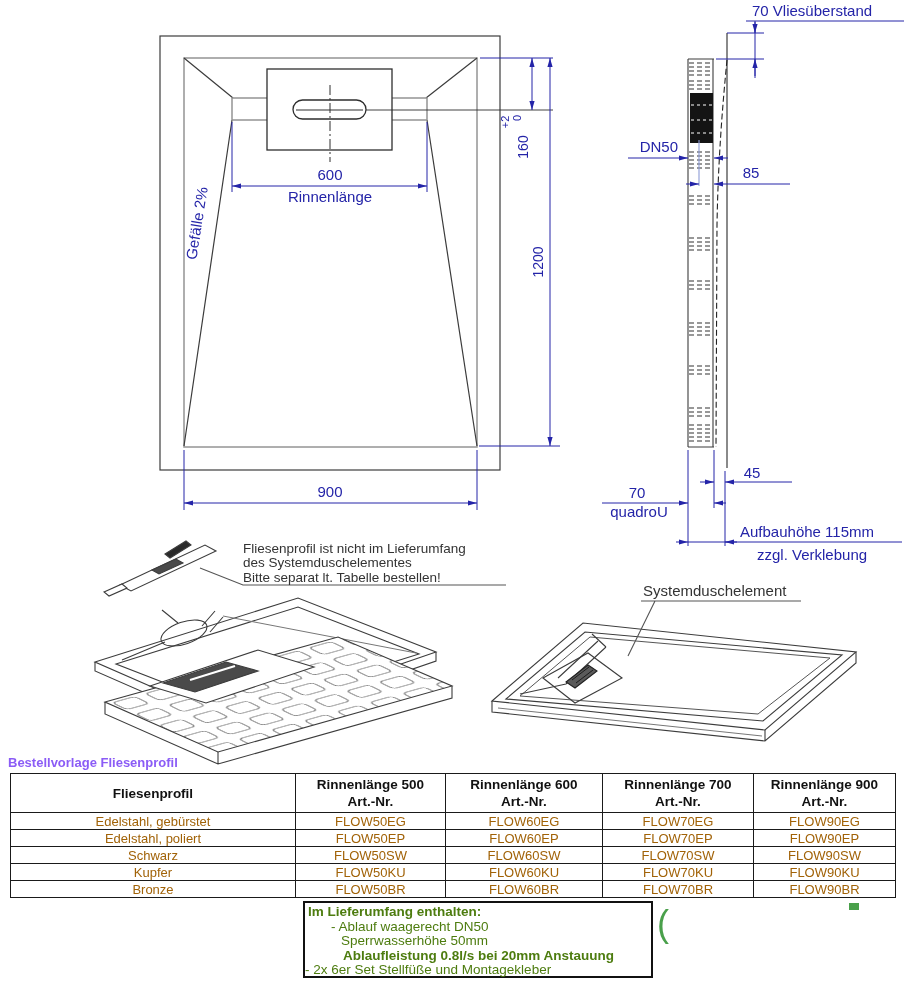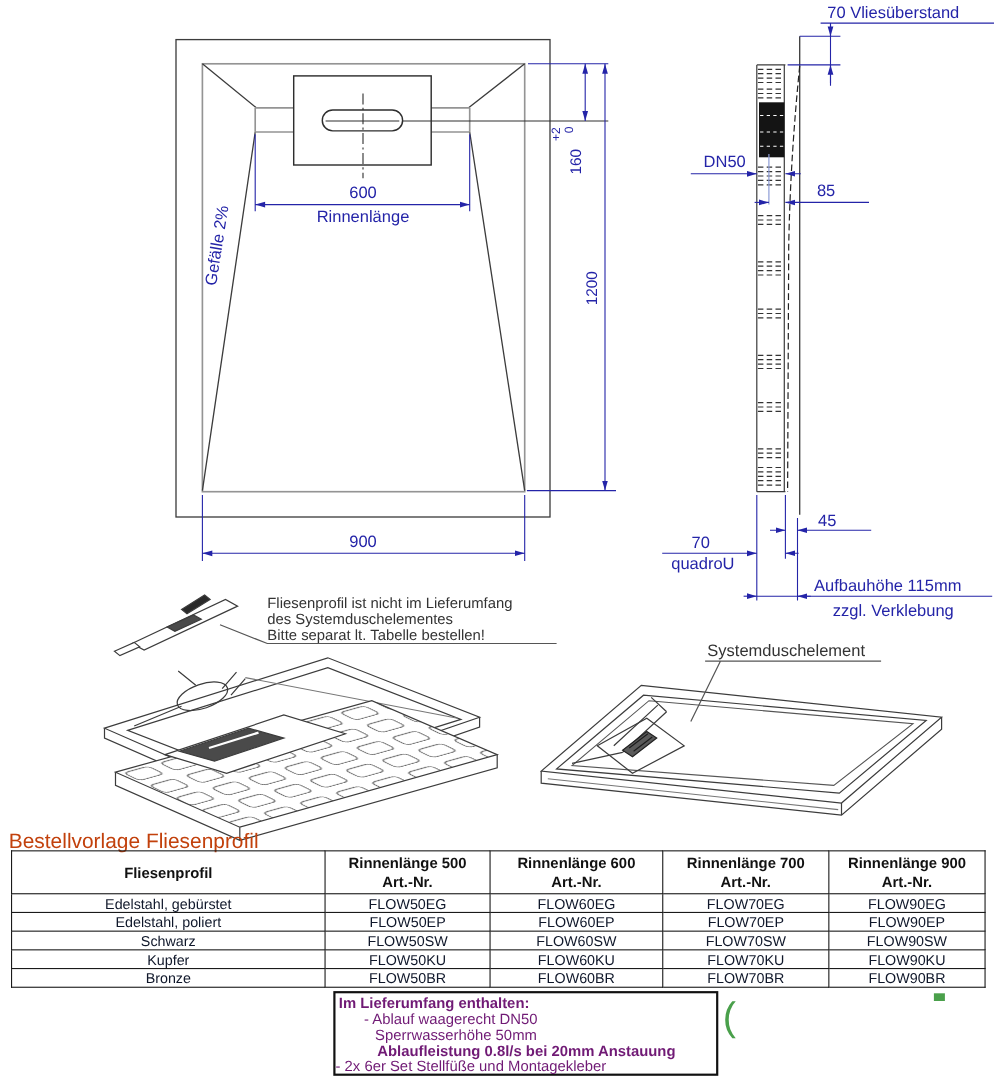--- a/index.html
+++ b/index.html
@@ -6,30 +6,30 @@
   #sheet{position:relative;width:904px;height:985px;background:#fff;overflow:hidden;
          font-family:"Liberation Sans",sans-serif;}
   .abs{position:absolute;}
   svg text{font-family:"Liberation Sans",sans-serif;}
   .dim{fill:#2424a8;font-size:15px;}
   .dimsm{fill:#2424a8;font-size:11px;}
   .dimrot{fill:#2424a8;font-size:14px;}
   .note{fill:#333;font-size:13.5px;}
   .lbl{fill:#333;font-size:15px;}
 
-  #table-title{left:8px;top:755px;font-size:19px;font-weight:normal;color:#c2410c;}
+  #table-title{left:8px;top:755px;font-size:13px;font-weight:bold;color:#8b5cf6;}
   #order-table{left:10px;top:773px;border-collapse:collapse;table-layout:fixed;width:885px;}
   #order-table th,#order-table td{border:1.6px solid #1a1a1a;text-align:center;
-      padding:0;color:#0f172a;overflow:hidden;white-space:nowrap;}
+      padding:0;color:#a16207;overflow:hidden;white-space:nowrap;}
   #order-table th{font-size:13.5px;font-weight:bold;color:#111;height:38px;line-height:17px;}
   #order-table td{font-size:13px;height:16px;line-height:15px;}
   .c0{width:285px;} .c1{width:150px;} .c2{width:157px;} .c3{width:151px;} .c4{width:142px;}
 
   #scope-box{left:303px;top:901px;width:350px;height:77px;border:2px solid #111;
-      font-size:13.5px;color:#701a75;line-height:14.6px;box-sizing:border-box;padding-top:2px;}
+      font-size:13.5px;color:#4d7c0f;line-height:14.6px;box-sizing:border-box;padding-top:2px;}
   #scope-box .t{font-weight:bold;padding-left:3px;}
   #scope-box .i1{padding-left:26px;} #scope-box .i2{padding-left:36px;}
   #scope-box .i3{padding-left:38px;font-weight:bold;} #scope-box .i4{}
 
   #green-paren{left:657px;top:903px;font-size:36px;color:#4aa04b;font-weight:normal;}
   #green-square{left:849px;top:903px;width:10px;height:7px;background:#4aa04b;}
 </style>
 </head>
 <body>
 

